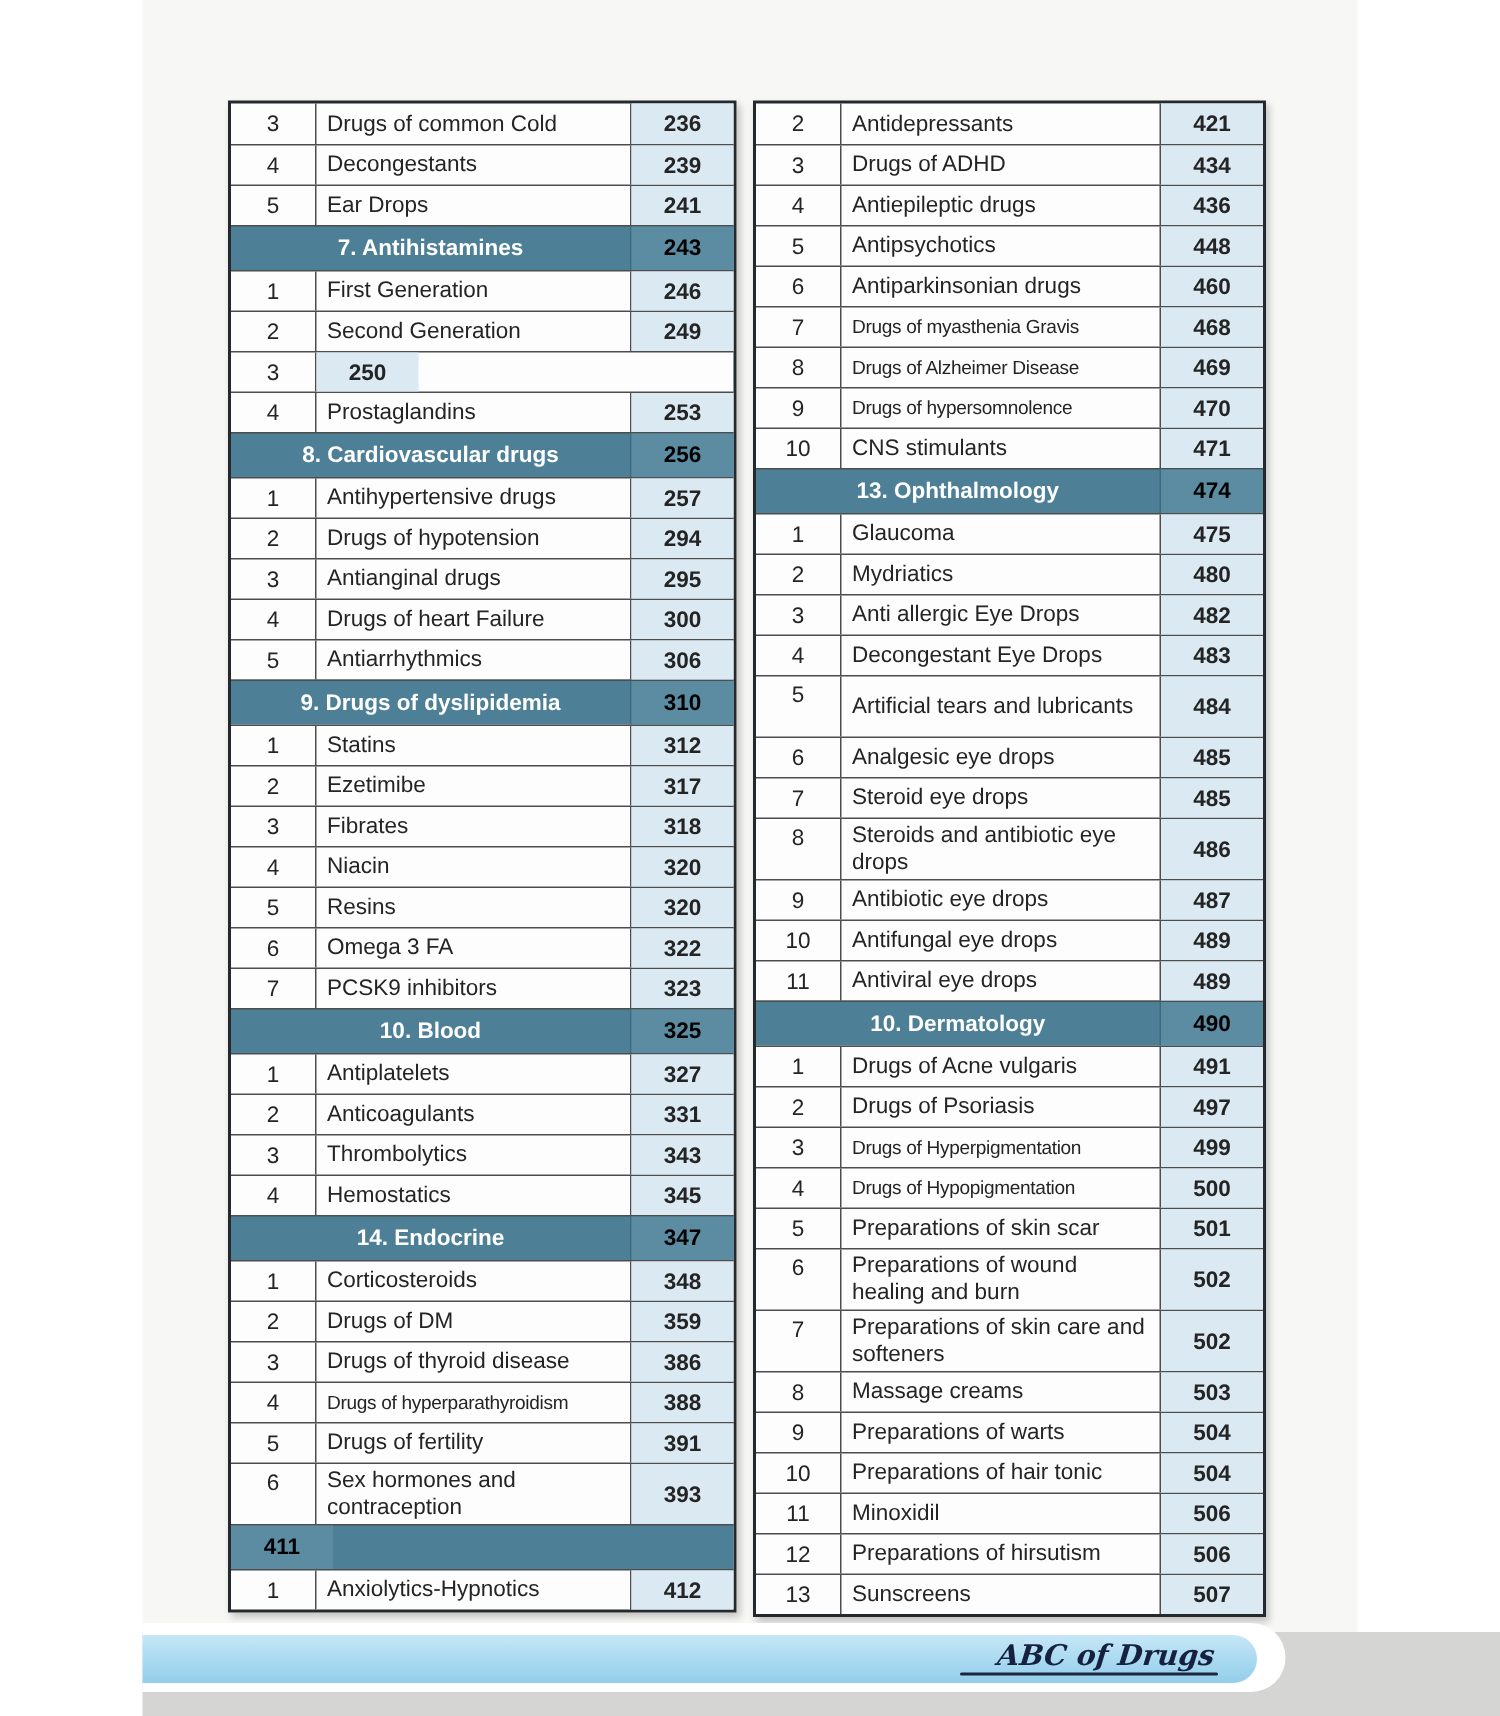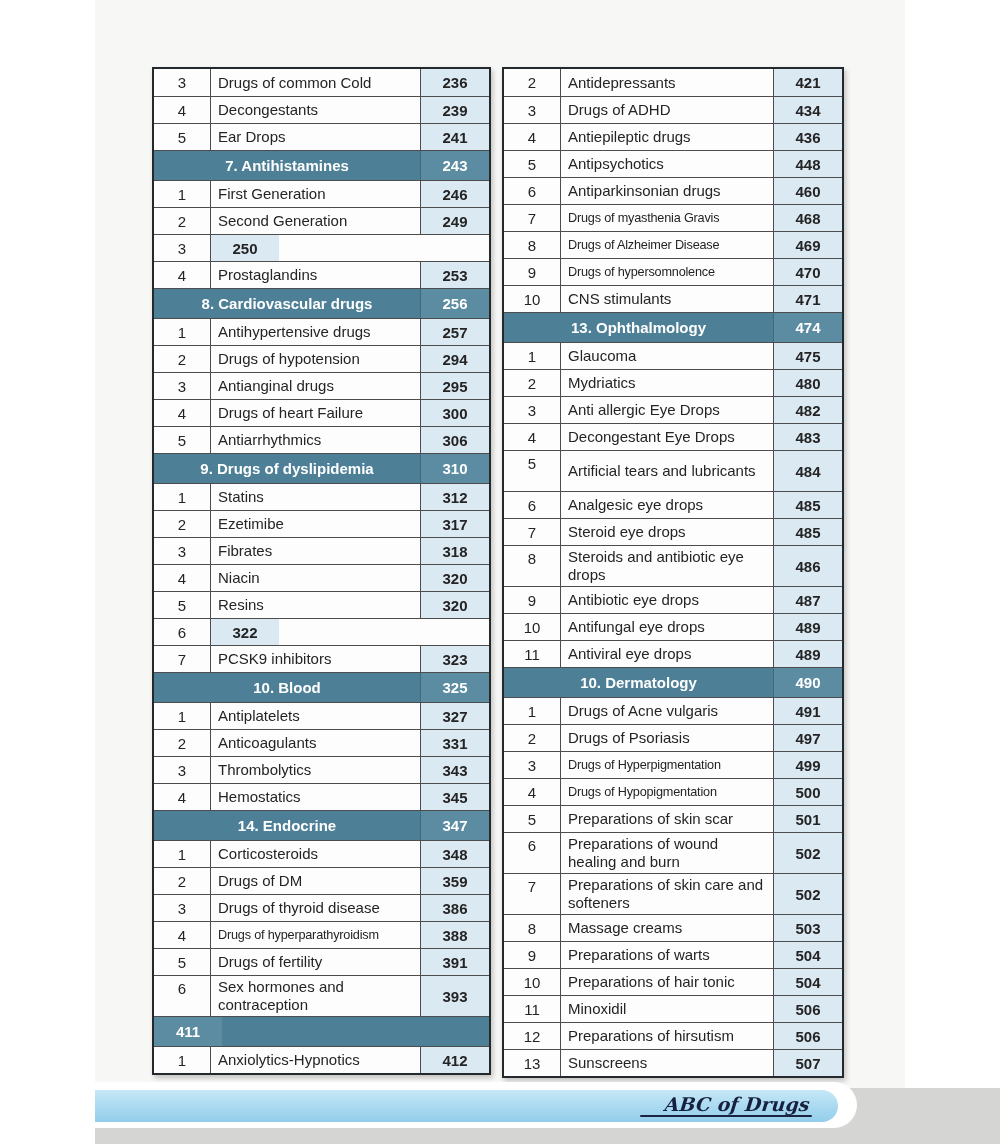--- a/index.html
+++ b/index.html
@@ -52,21 +52,21 @@
     background:var(--page-cell-bg,#dbe9f3);
     font-weight:bold;font-size:15px;
   }
   .section .cell-sectitle{
     flex:1;justify-content:center;color:#ffffff;font-weight:bold;
     font-size:15px;border-right:1px solid #3c6a80;text-align:center;
     padding:2px 4px;
   }
   .section .cell-page{
     background:var(--header-page-bg,#5b8ca2);
-    color:#ffffff;
+    color:#000000;
   }
   
   .footer-white-pill{
     position:absolute;left:95px;top:1082px;width:762px;height:46px;
     background:#ffffff;border-radius:0 24px 24px 0;
   }
   .footer-blue-pill{
     position:absolute;left:95px;top:1090px;width:743px;height:32px;
     border-radius:0 16px 16px 0;
     background:linear-gradient(180deg,#c6e7f7 0%,var(--footer-bar,#a8d9f0) 55%,#93cdea 100%);
@@ -180,20 +180,21 @@
       <span class="cell cell-title">Niacin</span>
       <span class="cell cell-page">320</span>
     </div>
     <div class="row entry">
       <span class="cell cell-num">5</span>
       <span class="cell cell-title">Resins</span>
       <span class="cell cell-page">320</span>
     </div>
     <div class="row entry">
       <span class="cell cell-num">6</span>
+      <span class="cell cell-title">Omega 3 FA</span>
       <span class="cell cell-page">322</span>
     </div>
     <div class="row entry">
       <span class="cell cell-num">7</span>
       <span class="cell cell-title">PCSK9 inhibitors</span>
       <span class="cell cell-page">323</span>
     </div>
     <div class="row section">
       <span class="cell cell-sectitle">10. Blood</span>
       <span class="cell cell-page">325</span>

